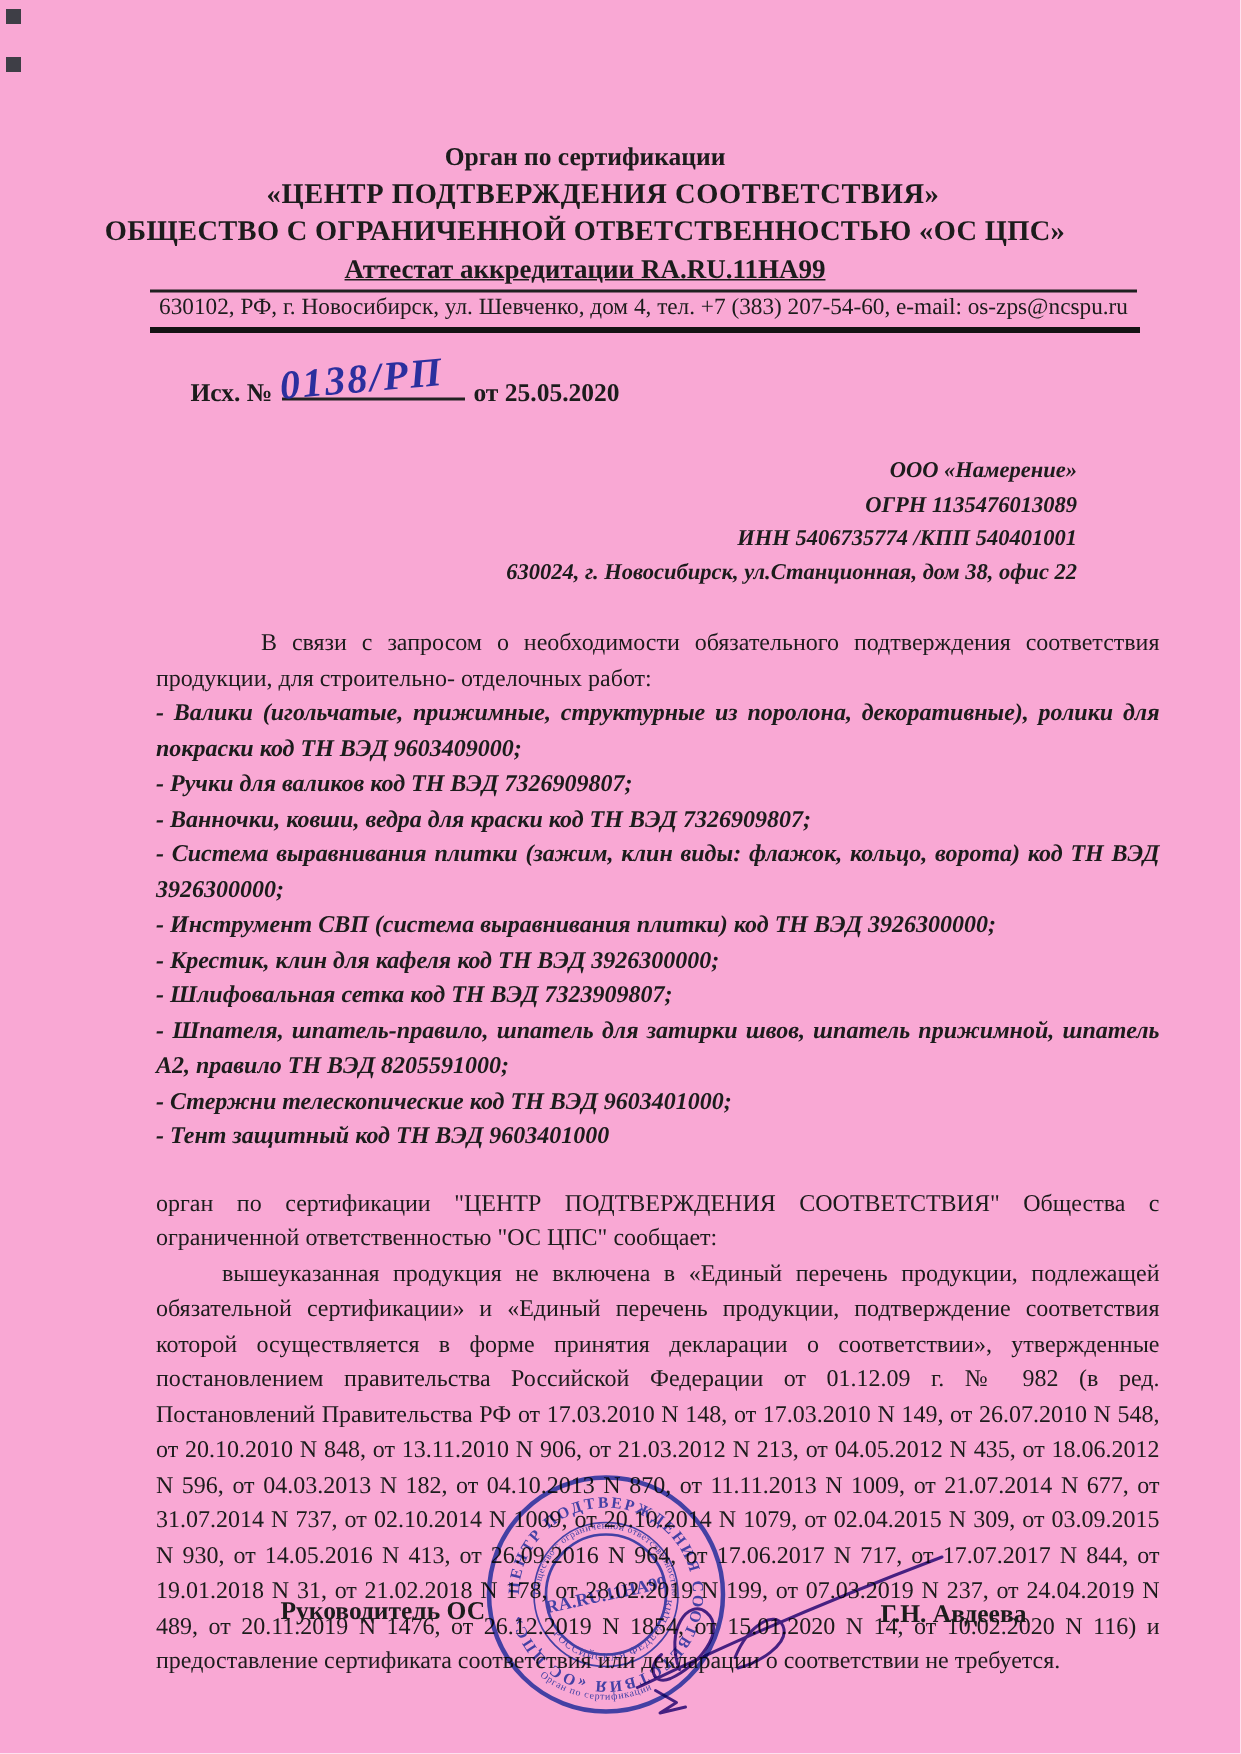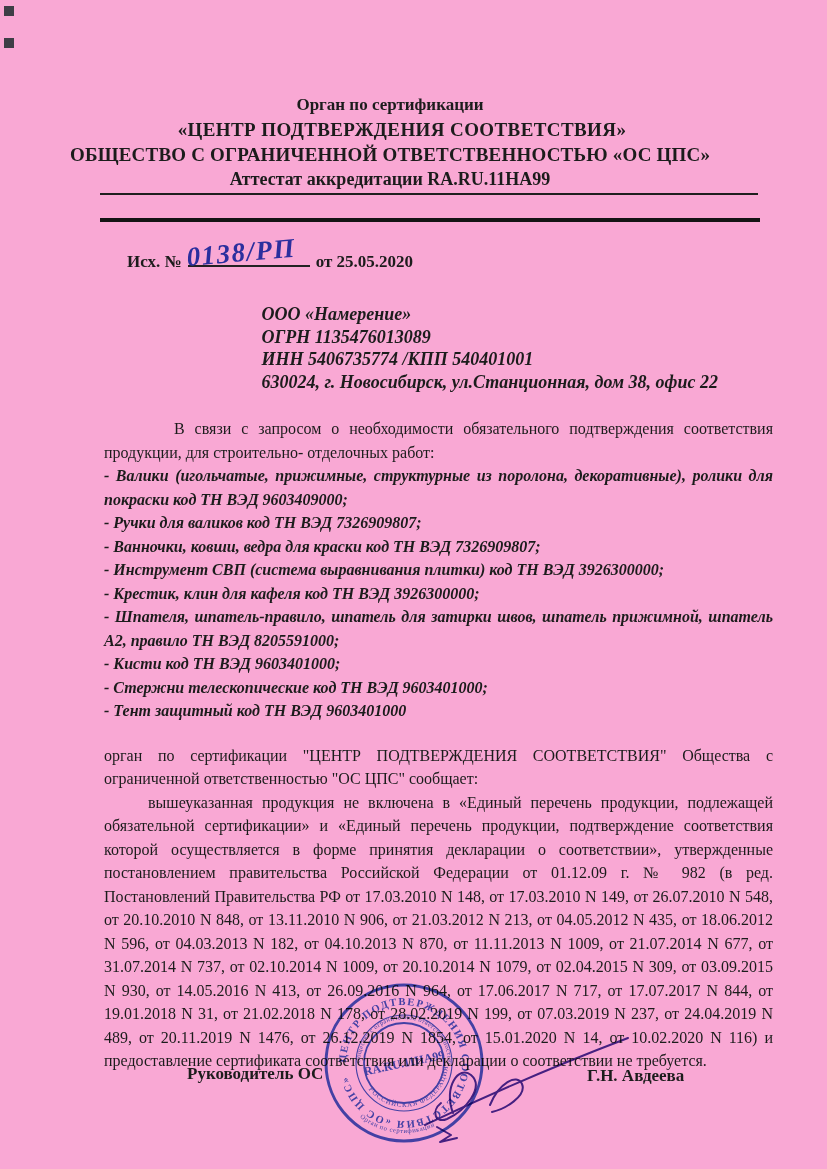--- a/index.html
+++ b/index.html
@@ -12,36 +12,36 @@
     overflow:hidden;
   }
   .abs{position:absolute;}
   .scan-artifact{width:10px;height:10px;background:#3e3e46;}
 
   
   .letterhead{left:0;top:92px;width:780px;text-align:center;font-weight:bold;}
   .lh1{font-size:17px;line-height:25px;}
   .lh2{font-size:19px;line-height:25px;letter-spacing:.4px;padding-left:24px;}
   .lh3{font-size:19px;line-height:25px;letter-spacing:.2px;}
-  .lh4{font-size:18px;line-height:25px;}
+  .lh4{font-size:18px;line-height:25px;text-decoration:underline;}
   .rule-thin{left:100px;top:193px;width:658px;height:2px;background:#1f1f1f;}
   .rule-thick{left:100px;top:218px;width:660px;height:3.5px;background:#141414;}
   .address-line{left:100px;top:196px;width:658px;text-align:center;font-size:15.5px;}
 
   
   .ref-row{left:127px;top:247px;font-size:17px;font-weight:bold;white-space:nowrap;}
   .ref-blank{display:inline-block;width:122px;height:18px;border-bottom:2px solid #222;position:relative;margin:0 6px;vertical-align:baseline;}
   .handwritten{
     position:absolute;left:0px;bottom:-8px;
     font-style:italic;font-weight:600;font-size:27px;letter-spacing:1.5px;
     color:#2b2f9e;transform:rotate(-5deg);transform-origin:left bottom;white-space:nowrap;
   }
 
   
-  .addressee{top:303px;right:109px;text-align:left;font-weight:bold;font-style:italic;font-size:18px;line-height:22.5px;}
+  .addressee{top:303px;right:109px;text-align:right;font-weight:bold;font-style:italic;font-size:15px;line-height:22.5px;}
 
   
   .body-text{left:104px;top:417px;width:669px;font-size:16px;line-height:23.5px;text-align:justify;}
   .intro{text-indent:70px;}
   .product{font-weight:bold;font-style:italic;}
   .statement-intro{margin-top:21px;}
   .statement-main{text-indent:44px;}
 
   
   .sig-position{left:187px;top:1064px;font-size:17px;font-weight:bold;}
@@ -59,42 +59,44 @@
   <div class="abs scan-artifact" style="left:4px;top:6px;"></div>
   <div class="abs scan-artifact" style="left:4px;top:38px;"></div>
 
   <div class="abs letterhead">
     <div class="lh1">Орган по сертификации</div>
     <div class="lh2">«ЦЕНТР ПОДТВЕРЖДЕНИЯ СООТВЕТСТВИЯ»</div>
     <div class="lh3">ОБЩЕСТВО С ОГРАНИЧЕННОЙ ОТВЕТСТВЕННОСТЬЮ «ОС ЦПС»</div>
     <div class="lh4">Аттестат аккредитации RA.RU.11HA99</div>
   </div>
   <div class="abs rule-thin"></div>
+  <div class="abs address-line">630102, РФ, г. Новосибирск, ул. Шевченко, дом 4, тел. +7 (383) 207-54-60,  e-mail: os-zps@ncspu.ru</div>
   <div class="abs rule-thick"></div>
 
   <div class="abs ref-row">
     <span>Исх. №</span><span class="ref-blank"><span class="handwritten">0138/РП</span></span><span>от 25.05.2020</span>
   </div>
 
   <div class="abs addressee">
     <div>ООО «Намерение»</div>
     <div>ОГРН 1135476013089</div>
     <div>ИНН 5406735774 /КПП 540401001</div>
     <div>630024, г. Новосибирск, ул.Станционная, дом 38, офис 22</div>
   </div>
 
   <div class="abs body-text">
     <div class="intro">В связи с запросом о необходимости обязательного подтверждения соответствия продукции, для строительно- отделочных работ:</div>
     <div class="product">- Валики (игольчатые, прижимные, структурные из поролона, декоративные), ролики для покраски код ТН ВЭД 9603409000;</div>
     <div class="product">- Ручки для валиков код ТН ВЭД 7326909807;</div>
     <div class="product">- Ванночки, ковши, ведра для краски код ТН ВЭД 7326909807;</div>
+    <div class="product">- Система выравнивания плитки (зажим, клин виды: флажок, кольцо, ворота) код ТН ВЭД 3926300000;</div>
     <div class="product">- Инструмент СВП (система выравнивания плитки) код ТН ВЭД 3926300000;</div>
     <div class="product">- Крестик, клин для кафеля код ТН ВЭД 3926300000;</div>
+    <div class="product">- Шлифовальная сетка код ТН ВЭД 7323909807;</div>
     <div class="product">- Шпателя, шпатель-правило, шпатель для затирки швов, шпатель прижимной, шпатель А2, правило ТН ВЭД 8205591000;</div>
-    <div class="product">- Кисти код ТН ВЭД 9603401000;</div>
     <div class="product">- Стержни телескопические код ТН ВЭД 9603401000;</div>
     <div class="product">- Тент защитный код ТН ВЭД 9603401000</div>
     <div class="statement-intro">орган по сертификации "ЦЕНТР ПОДТВЕРЖДЕНИЯ СООТВЕТСТВИЯ" Общества с ограниченной ответственностью "ОС ЦПС" сообщает:</div>
     <div class="statement-main">вышеуказанная продукция не включена  в «Единый перечень продукции, подлежащей обязательной сертификации» и «Единый перечень продукции, подтверждение соответствия которой осуществляется в форме принятия декларации о соответствии», утвержденные постановлением правительства Российской Федерации от 01.12.09 г. № 982 (в ред. Постановлений Правительства РФ от 17.03.2010 N 148, от 17.03.2010 N 149, от 26.07.2010 N 548, от 20.10.2010 N 848, от 13.11.2010 N 906, от 21.03.2012 N 213, от 04.05.2012 N 435, от 18.06.2012 N 596, от 04.03.2013 N 182, от 04.10.2013 N 870, от 11.11.2013 N 1009, от 21.07.2014 N 677, от 31.07.2014 N 737, от 02.10.2014 N 1009, от 20.10.2014 N 1079, от 02.04.2015 N 309, от 03.09.2015 N 930, от 14.05.2016 N 413, от 26.09.2016 N 964, от 17.06.2017 N 717, от 17.07.2017 N 844, от 19.01.2018 N 31, от 21.02.2018 N 178, от 28.02.2019 N 199, от 07.03.2019 N 237, от 24.04.2019 N 489, от 20.11.2019 N 1476, от 26.12.2019 N 1854, от 15.01.2020 N 14, от 10.02.2020 N 116) и предоставление сертификата соответствия или декларации о соответствии не требуется.</div>
   </div>
 
   <div class="abs sig-position">Руководитель ОС</div>
   <div class="abs sig-name">Г.Н. Авдеева</div>
 
   <svg class="abs stamp" width="172" height="172" viewBox="-86 -86 172 172">

